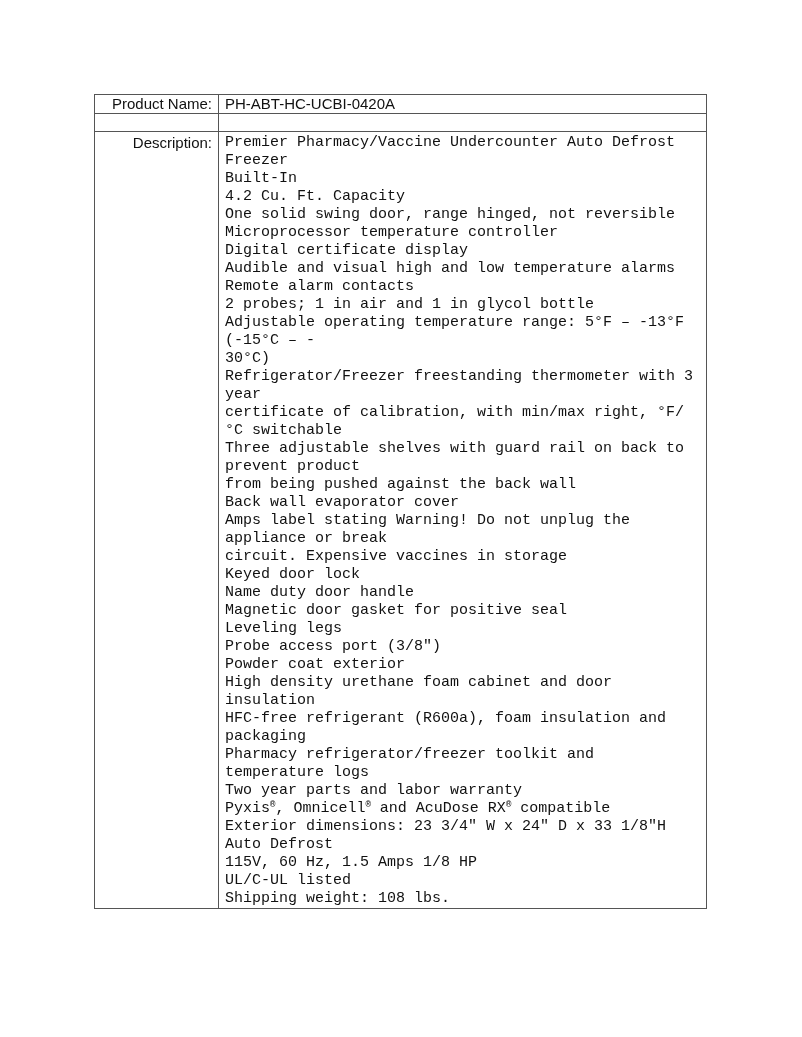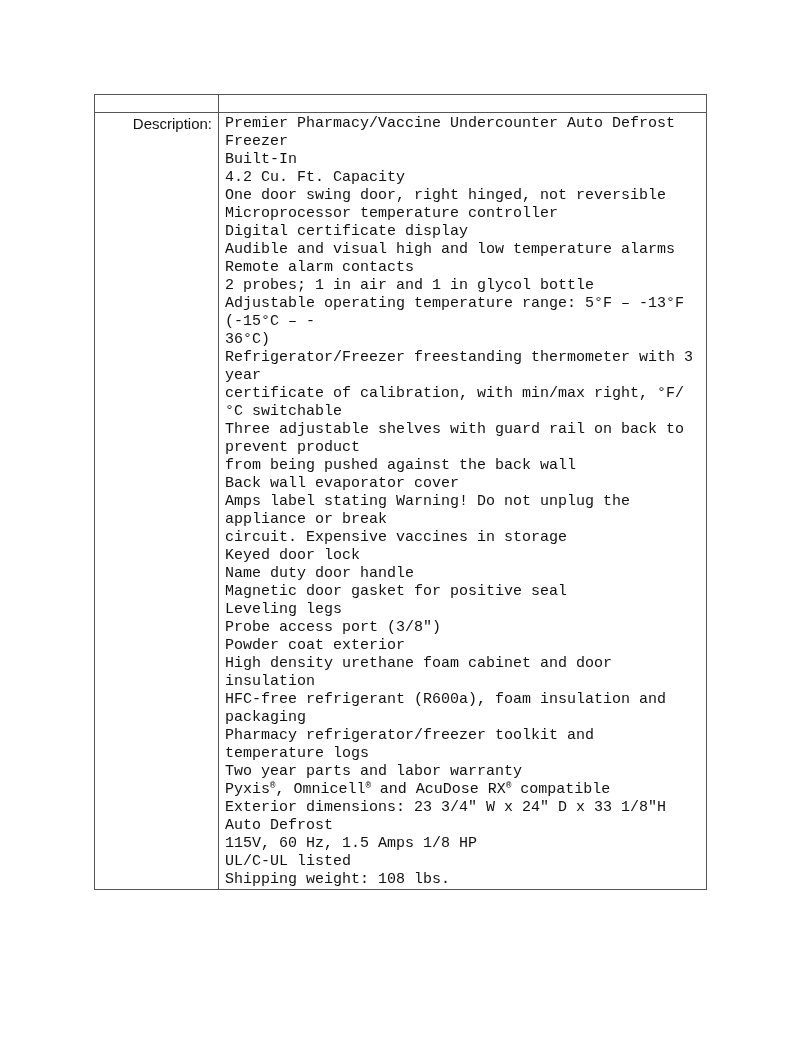--- a/index.html
+++ b/index.html
@@ -15,38 +15,42 @@
     .desc-line { display: block; font-family: Liberation Mono, monospace; }
     sup { font-size: 9px; line-height: 0; vertical-align: 5px; }
     tr.row-desc td.value { padding-top: 2px; padding-bottom: 0; }
     tr.row-desc td.label { padding-top: 2px; margin-top: 36px; }
   </style>
 </head>
 <body>
 
 <table class="spec">
   <tbody>
+      <tr class="row-name">
+    <td class="label">Product Name:</td>
+    <td class="value">PH-ABT-HC-UCBI-0420A</td>
+  </tr>
   <tr class="row-blank">
     <td class="label"></td>
     <td class="value"></td>
   </tr>
   <tr class="row-desc">
     <td class="label">Description:</td>
     <td class="value" id="desc-cell">
           <span class="desc-line">Premier Pharmacy/Vaccine Undercounter Auto Defrost Freezer</span>
           <span class="desc-line">Built-In</span>
           <span class="desc-line">4.2 Cu. Ft. Capacity</span>
-          <span class="desc-line">One door swing door, right hinged, not reversible</span>
+          <span class="desc-line">One solid swing door, range hinged, not reversible</span>
           <span class="desc-line">Microprocessor temperature controller</span>
           <span class="desc-line">Digital certificate display</span>
           <span class="desc-line">Audible and visual high and low temperature alarms</span>
           <span class="desc-line">Remote alarm contacts</span>
           <span class="desc-line">2 probes; 1 in air and 1 in glycol bottle</span>
           <span class="desc-line">Adjustable operating temperature range: 5°F – -13°F (-15°C – -</span>
-          <span class="desc-line">36°C)</span>
+          <span class="desc-line">30°C)</span>
           <span class="desc-line">Refrigerator/Freezer freestanding thermometer with 3 year</span>
           <span class="desc-line">certificate of calibration, with min/max right, °F/°C  switchable</span>
           <span class="desc-line">Three adjustable shelves with guard rail on back to prevent product</span>
           <span class="desc-line">from being pushed against the back wall</span>
           <span class="desc-line">Back wall evaporator cover</span>
           <span class="desc-line">Amps label stating Warning! Do not unplug the appliance or break</span>
           <span class="desc-line">circuit. Expensive vaccines in storage</span>
           <span class="desc-line">Keyed door lock</span>
           <span class="desc-line">Name duty door handle</span>
           <span class="desc-line">Magnetic door gasket for positive seal</span>

